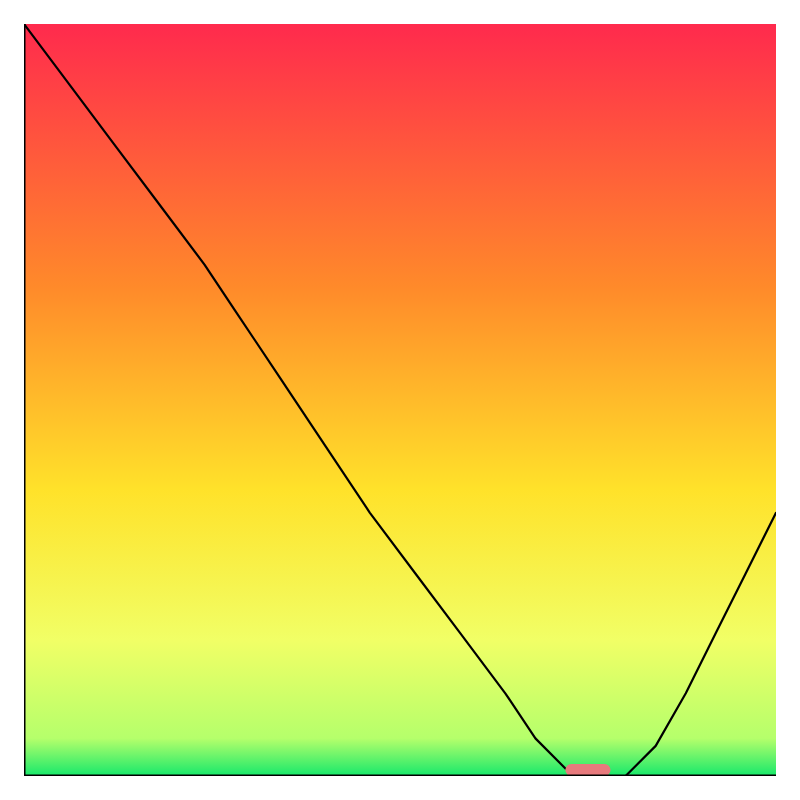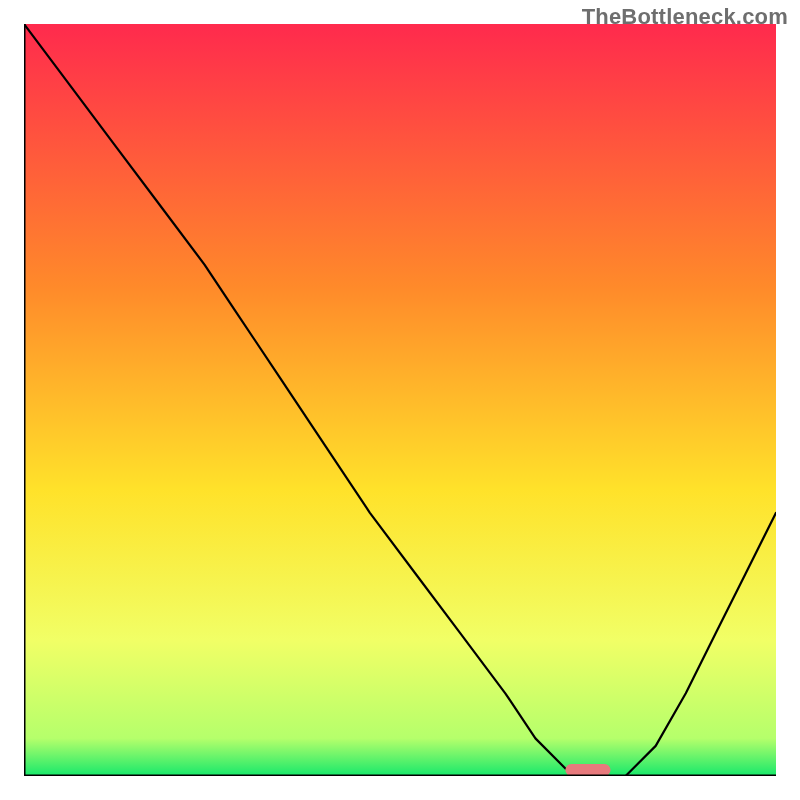--- a/index.html
+++ b/index.html
@@ -49,21 +49,20 @@
   .marker {
     fill: #e77a7d;
     stroke: none;
   }
 </style>
 </head>
 <body>
 
 <div class="frame">
 
-  <div class="watermark">TheBottleneck.com</div>
 
   <div class="plot-wrap">
     <svg id="chart-svg" width="752" height="752" viewBox="0 0 752 752" preserveAspectRatio="none">
       <defs>
         <linearGradient id="bg-grad" x1="0" y1="0" x2="0" y2="1">
 
         <stop offset="0%" stop-color="#ff2a4d"></stop>
             <stop offset="35%" stop-color="#ff8a2a"></stop>
             <stop offset="62%" stop-color="#ffe22a"></stop>
             <stop offset="82%" stop-color="#f1ff66"></stop>

